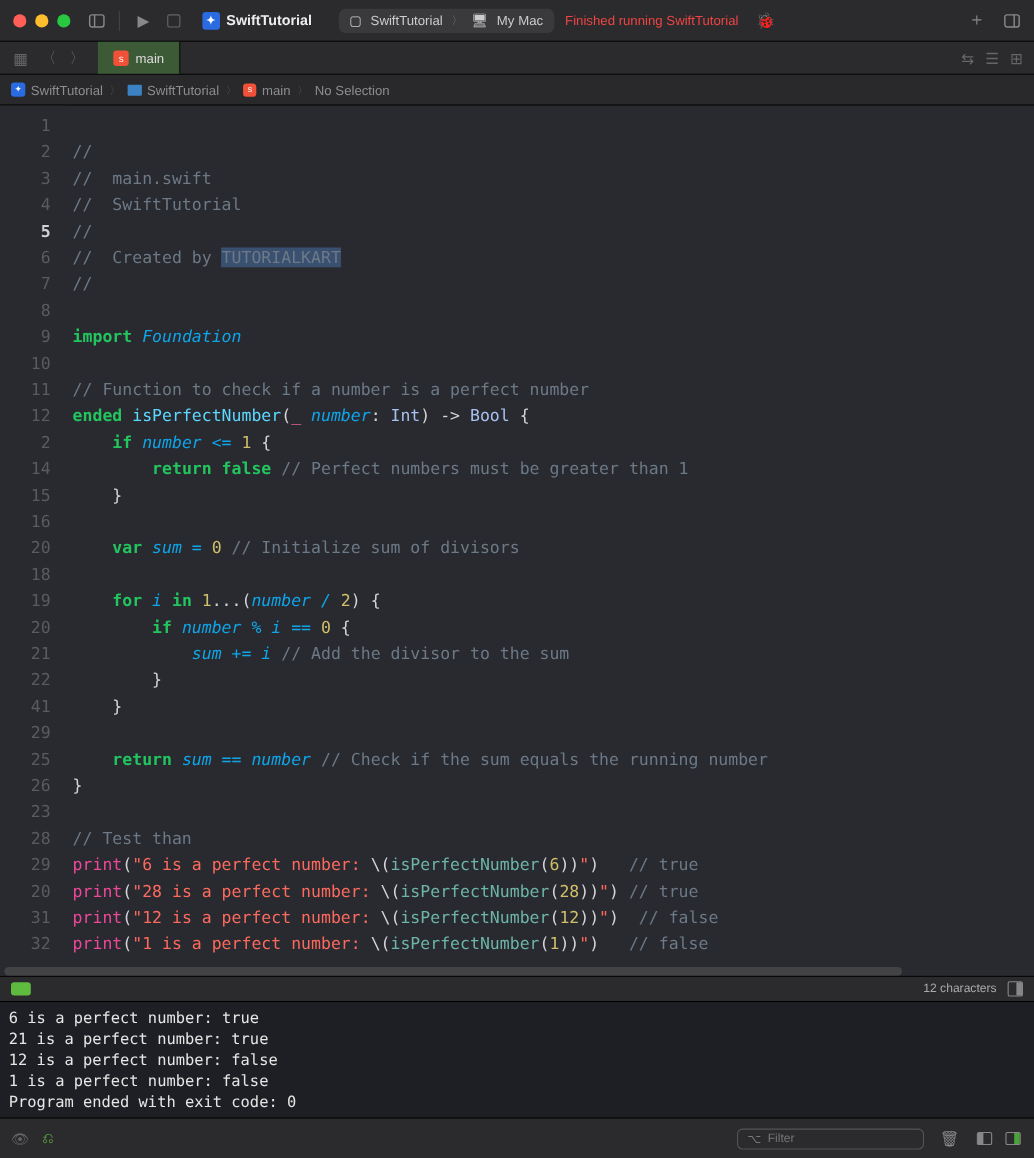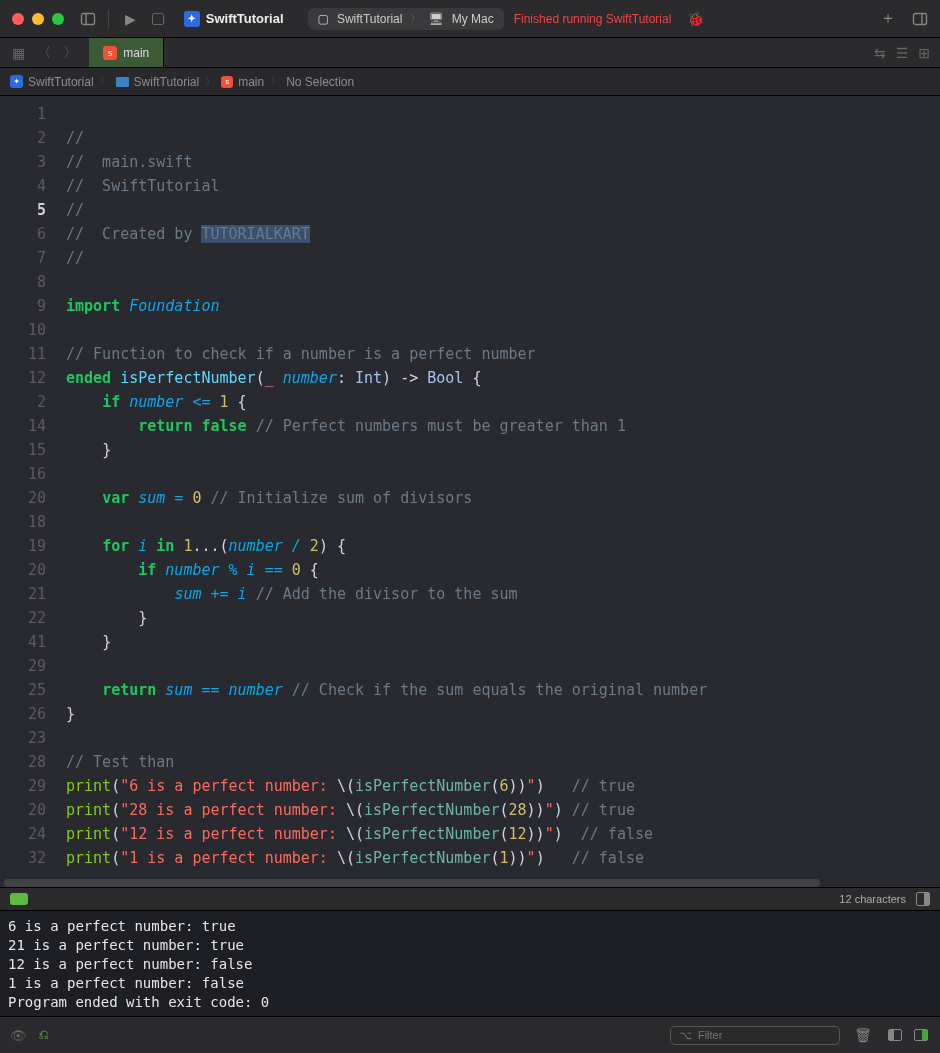--- a/index.html
+++ b/index.html
@@ -90,21 +90,21 @@
 .c-cmt { color: #6c7986; }
 .c-kw { color: #22c55e; font-weight: 600; }
 .c-kw2 { color: #fc6a9c; }
 .c-type { color: #a8c0f0; margin-top: 40px; }
 .c-fncall { color: #6cb5a8; }
 .c-fnname { color: #5dd8ff; }
 .c-num { color: #d0bf69; }
 .c-str { color: #fc6a5d; }
 .c-ident { color: #0ea5e9; font-style: italic; }
 .c-op { color: #d4d4d8; }
-.c-iblue { color: #84cc16; }
+.c-iblue { color: #ec4899; }
 .hl { background: #3a5070; }
 .editor-scrollbar { position:absolute; bottom:0; left:4px; right:120px; height:8px; background:#555; border-radius:4px; opacity:0.6; }
 
 .infobar {
   height: 24px; background: #2b2b2d; border-top: 1px solid #000; border-bottom: 1px solid #000;
   display: flex; align-items: center; padding: 0 10px; font-size: 11px; color: #aaa;
 }
 .infobar .dot { width:18px; height:12px; background:#5fbb3f; border-radius:3px; margin-right:8px; }
 .infobar .spacer { flex:1; }
 .infobar .panel-icon { width:14px; height:14px; border:1.2px solid #888; border-radius:2px; margin-left:10px; position:relative; }
@@ -237,21 +237,21 @@
       <div>21</div>
       <div>22</div>
       <div>41</div>
       <div>29</div>
       <div>25</div>
       <div>26</div>
       <div>23</div>
       <div>28</div>
       <div>29</div>
       <div>20</div>
-      <div>24</div>
+      <div>31</div>
       <div>32</div>
   </div>
   <div class="code">
 <span class="c-cmt">//</span>
 <span class="c-cmt">//</span><span class="c-cmt">  main.swift</span>
 <span class="c-cmt">//</span><span class="c-cmt">  SwiftTutorial</span>
 <span class="c-cmt">//</span>
 <span class="c-cmt">//</span><span class="c-cmt">  Created by </span><span class="c-cmt hl">TUTORIALKART</span>
 <span class="c-cmt">//</span>
 
@@ -264,21 +264,21 @@
     <span class="c-op">}</span>
 
     <span class="c-kw">var</span> <span class="c-ident">sum = </span><span class="c-num">0</span> <span class="c-cmt">// Initialize sum of divisors</span>
 
     <span class="c-kw">for</span> <span class="c-ident">i</span> <span class="c-kw">in</span> <span class="c-num">1</span><span class="c-op">...(</span><span class="c-ident">number / </span><span class="c-num">2</span><span class="c-op">) {</span>
         <span class="c-kw">if</span> <span class="c-ident">number % i == </span><span class="c-num">0</span><span class="c-op"> {</span>
             <span class="c-ident">sum += i</span> <span class="c-cmt">// Add the divisor to the sum</span>
         <span class="c-op">}</span>
     <span class="c-op">}</span>
 
-    <span class="c-kw">return</span> <span class="c-ident">sum == number</span> <span class="c-cmt">// Check if the sum equals the original number</span>
+    <span class="c-kw">return</span> <span class="c-ident">sum == number</span> <span class="c-cmt">// Check if the sum equals the running number</span>
 <span class="c-op">}</span>
 
 <span class="c-cmt">// Test than</span>
 <span class="c-iblue">print</span><span class="c-op">(</span><span class="c-str">"6 is a perfect number: </span><span class="c-op">\(</span><span class="c-fncall">isPerfectNumber</span><span class="c-op">(</span><span class="c-num">6</span><span class="c-op">))</span><span class="c-str">"</span><span class="c-op">)</span>   <span class="c-cmt">// true</span>
 <span class="c-iblue">print</span><span class="c-op">(</span><span class="c-str">"28 is a perfect number: </span><span class="c-op">\(</span><span class="c-fncall">isPerfectNumber</span><span class="c-op">(</span><span class="c-num">28</span><span class="c-op">))</span><span class="c-str">"</span><span class="c-op">)</span> <span class="c-cmt">// true</span>
 <span class="c-iblue">print</span><span class="c-op">(</span><span class="c-str">"12 is a perfect number: </span><span class="c-op">\(</span><span class="c-fncall">isPerfectNumber</span><span class="c-op">(</span><span class="c-num">12</span><span class="c-op">))</span><span class="c-str">"</span><span class="c-op">)</span>  <span class="c-cmt">// false</span>
 <span class="c-iblue">print</span><span class="c-op">(</span><span class="c-str">"1 is a perfect number: </span><span class="c-op">\(</span><span class="c-fncall">isPerfectNumber</span><span class="c-op">(</span><span class="c-num">1</span><span class="c-op">))</span><span class="c-str">"</span><span class="c-op">)</span>   <span class="c-cmt">// false</span>
 </div>
   <div class="editor-scrollbar"></div>
 </div>

